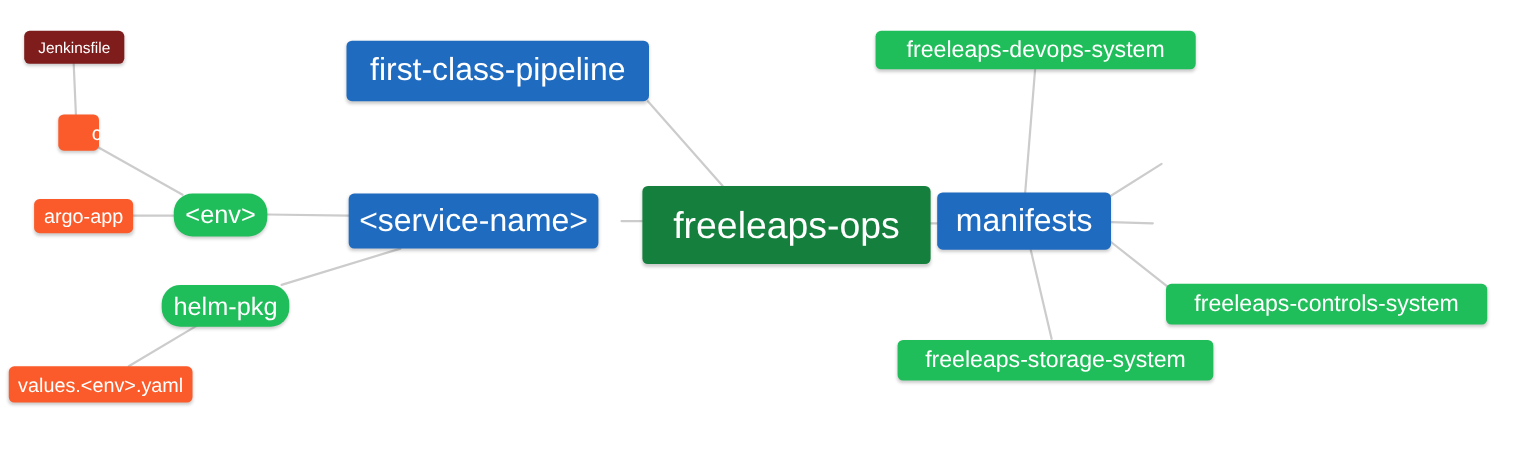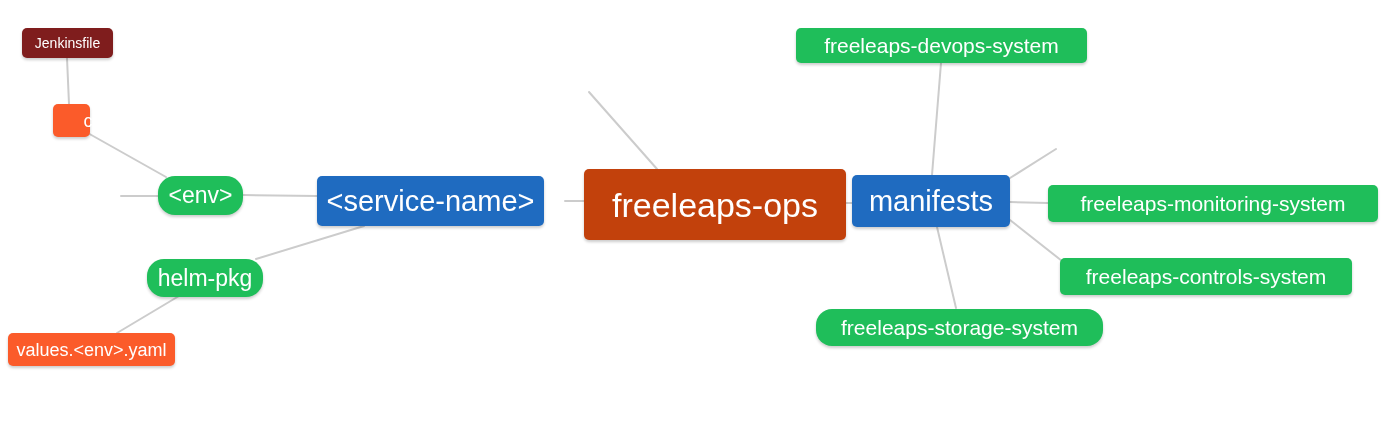--- a/index.html
+++ b/index.html
@@ -29,21 +29,21 @@
     justify-content: center;
     color: #ffffff;
     border-radius: 5px;
     box-shadow: 0 2px 3px rgba(0,0,0,0.2);
     white-space: nowrap;
     box-sizing: border-box;
     line-height: 1;
     cursor: default;
     user-select: none;
   }
-  .lvl-root { background: #c2410c; font-size: 34px; text-align: right; }
+  .lvl-root { background: #15803d; font-size: 34px; text-align: right; }
   .lvl-2    { background: #1f6bc0; font-size: 29px; }
   .lvl-3    { background: #1fbe5a; font-size: 21px; }
   .lvl-3-big{ background: #1fbe5a; font-size: 23px; border-radius: 17px; }
   .lvl-4    { background: #fb5b2a; font-size: 18px; }
   .lvl-5    { background: #7f1d1d; font-size: 14px; }
 </style>
 </head>
 <body>
 
 <div class="canvas">
@@ -62,36 +62,37 @@
     <line x1="1010" y1="178" x2="1056" y2="149"></line>
     <line x1="1010" y1="202" x2="1048" y2="203"></line>
     <line x1="1010" y1="220" x2="1062" y2="261"></line>
     <line x1="937" y1="227" x2="956" y2="308"></line>
   </svg>
 
   <div class="node lvl-5" style="left:22px; top:28px; width:91px; height:30px;">Jenkinsfile</div>
 
   <div class="node lvl-4" style="left:53px; top:104px; width:33px; height:33px;padding-left:37px;">ci</div>
 
+  <div class="node lvl-4" style="left:31px; top:181px; width:90px; height:31px;">argo-app</div>
 
   <div class="node lvl-3-big" style="left:158px; top:176px; width:85px; height:39px;">&lt;env&gt;</div>
 
   <div class="node lvl-3-big" style="left:147px; top:259px; width:116px; height:38px;">helm-pkg</div>
 
   <div class="node lvl-4" style="left:8px; top:333px; width:167px; height:33px;">values.&lt;env&gt;.yaml</div>
 
+  <div class="node lvl-2" style="left:315px; top:37px; width:275px; height:55px;">first-class-pipeline</div>
 
   <div class="node lvl-2" style="left:317px; top:176px; width:227px; height:50px;">&lt;service-name&gt;</div>
 
   <div class="node lvl-root" style="left:584px; top:169px; width:262px; height:71px;">freeleaps-ops</div>
 
   <div class="node lvl-2" style="left:852px; top:175px; width:158px; height:52px;">manifests</div>
 
   <div class="node lvl-3" style="left:796px; top:28px; width:291px; height:35px;">freeleaps-devops-system</div>
 
 
-  <div class="node lvl-3" style="left:1048px; top:185px; width:330px; height:37px;">freeleaps-monitoring-system</div>
 
   <div class="node lvl-3" style="left:1060px; top:258px; width:292px; height:37px;">freeleaps-controls-system</div>
 
-  <div class="node lvl-3" style="left:816px; top:309px; width:287px; height:37px;border-radius:16px;">freeleaps-storage-system</div>
+  <div class="node lvl-3" style="left:816px; top:309px; width:287px; height:37px;">freeleaps-storage-system</div>
 
 </div>
 
 </body></html>

